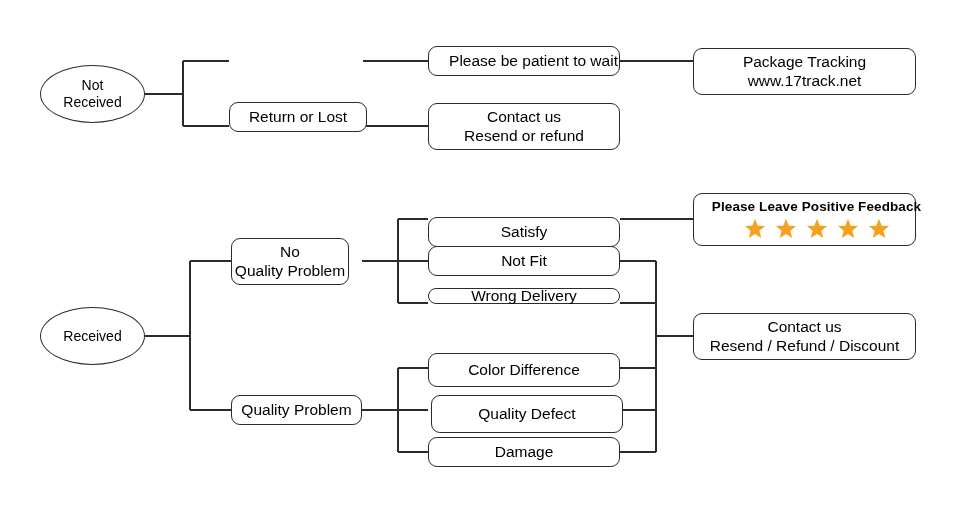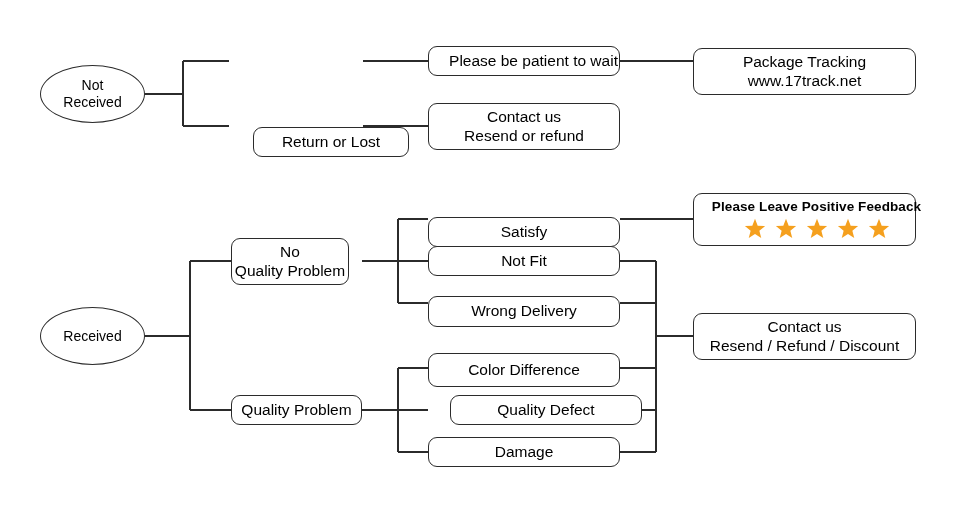--- a/index.html
+++ b/index.html
@@ -107,21 +107,21 @@
       <path d="M656 336 L693 336"></path>
     </g>
   </svg>
 
   <div class="node oval t16" style="left:40px; top:65px; width:105px; height:58px;">
     <span class="line">Not</span>
     <span class="line">Received</span>
   </div>
 
 
-  <div class="node rbox t15" style="left:229px; top:127px; width:156px; height:30px;margin-left:24px;">
+  <div class="node rbox t15" style="left:229px; top:102px; width:138px; height:30px;">
     <span class="line">Return or Lost</span>
   </div>
 
   <div class="node rbox t15" style="left:428px; top:46px; width:192px; height:30px;padding-left:19px;">
     <span class="line">Please be patient to wait</span>
   </div>
 
   <div class="node rbox t15" style="left:428px; top:103px; width:192px; height:47px;">
     <span class="line">Contact us</span>
     <span class="line">Resend or refund</span>
@@ -146,29 +146,29 @@
   </div>
 
   <div class="node rbox t15" style="left:428px; top:204px; width:192px; height:30px;margin-top:13px;">
     <span class="line">Satisfy</span>
   </div>
 
   <div class="node rbox t15" style="left:428px; top:246px; width:192px; height:30px;">
     <span class="line">Not Fit</span>
   </div>
 
-  <div class="node rbox t15" style="left:428px; top:296px; width:192px; height:31px;">
+  <div class="node rbox t15" style="left:428px; top:288px; width:192px; height:16px;">
     <span class="line">Wrong Delivery</span>
   </div>
 
   <div class="node rbox t15" style="left:428px; top:353px; width:192px; height:34px;">
     <span class="line">Color Difference</span>
   </div>
 
-  <div class="node rbox t15" style="left:450px; top:395px; width:192px; height:30px;">
+  <div class="node rbox t15" style="left:431px; top:395px; width:192px; height:38px;">
     <span class="line">Quality Defect</span>
   </div>
 
   <div class="node rbox t15" style="left:428px; top:437px; width:192px; height:30px;">
     <span class="line">Damage</span>
   </div>
 
   <div class="node rbox" style="left:693px; top:193px; width:223px; height:53px;padding-left:24px;">
     <span class="line t13">Please Leave Positive Feedback</span>
     <span class="stars" id="star-row">

